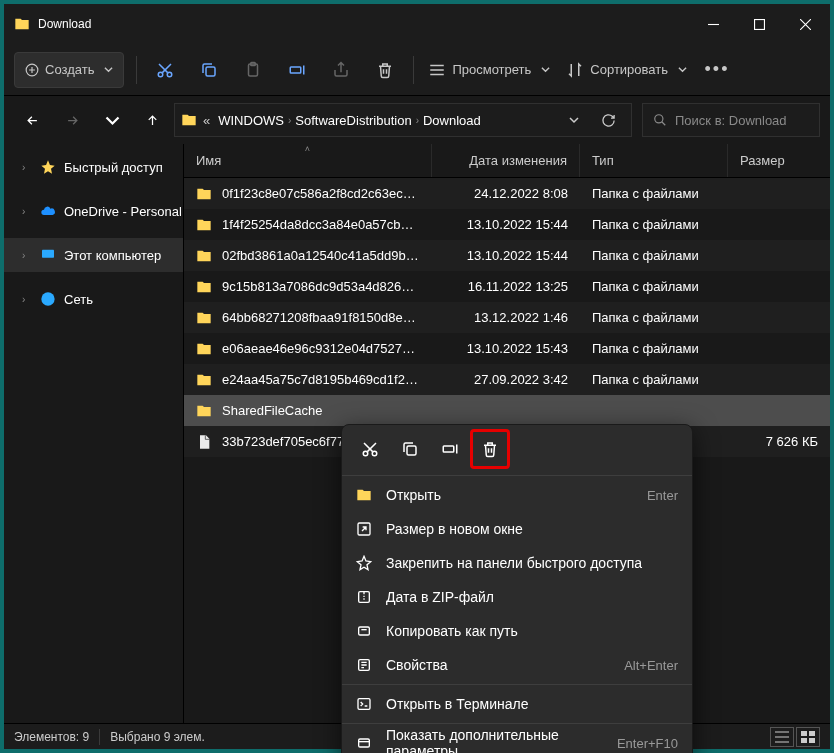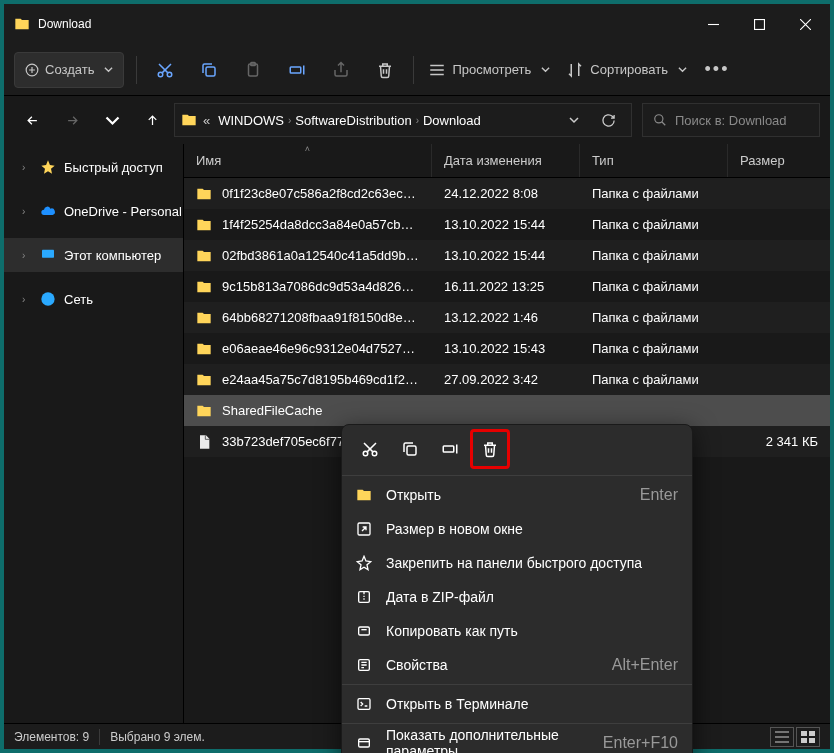--- a/index.html
+++ b/index.html
@@ -47,21 +47,21 @@
   .sitem svg { width:16px; height:16px; }
   .star { color:#ffd55a; }
   .cloud { color:#1e90ff; }
   .pc { color:#2aa9ff; }
   .net { color:#2aa9ff; }
 
   .content { flex:1; display:flex; flex-direction:column; overflow:hidden; }
   .headerrow { height: 34px; display:flex; align-items:center; font-size: 13px; color:#ccc; border-bottom: 1px solid #000; background:#191919; }
   .headerrow div { padding: 0 12px; border-right: 1px solid #2a2a2a; height:100%; display:flex; align-items:center; }
   .col-name { width: 248px; position:relative; }
-  .col-date { width: 148px; }
+  .col-date { width: 148px; justify-content: flex-end; }
   .col-type { width: 148px; }
   .col-size { flex:1; border-right:none !important; }
   .sort-arrow { position:absolute; top:0; left:50%; transform:translateX(-50%); color:#888; font-size:9px; }
 
   .rows { flex:1; overflow:hidden; }
   .row { height: 31px; display:flex; align-items:center; font-size: 13px; color:#fff; }
   .row:nth-child(odd){ background:#1f1f1f; }
   .row:nth-child(even){ background:#191919; }
   .row.sel { background:#4d4d4d !important; }
   .row > div { padding: 0 12px; height:100%; display:flex; align-items:center; }
@@ -79,21 +79,21 @@
   
   .context { position:absolute; left: 337px; top: 420px; width: 352px; background:#2c2c2c; border: 1px solid #1a1a1a; border-radius: 8px; box-shadow: 0 6px 24px rgba(0,0,0,0.6); padding-bottom: 6px; z-index: 10; }
   .ctx-top { height: 48px; display:flex; align-items:center; padding: 0 8px; gap: 0; }
   .ctx-top .ic { width: 40px; height: 40px; display:flex; align-items:center; justify-content:center; color:#fff; border-radius:4px; }
   .ctx-top svg { width:18px; height:18px; }
   .highlight { border: 3px solid #e60000; border-radius: 8px; }
   .ctx-sep { height: 1px; background: #3e3e3e; margin: 2px 0; }
   .ctx-item { height: 34px; display:flex; align-items:center; padding: 0 14px; gap: 14px; font-size: 14px; }
   .ctx-item svg { width: 16px; height: 16px; flex-shrink:0; }
   .ctx-item .lab { flex: 1; }
-  .ctx-item .hint { color: #999; font-size: 16px; }
+  .ctx-item .hint { color: #999; font-size: 13px; }
   .ctx-item .fold-ic { color:#ffd55a; }
 </style>
 </head>
 <body>
 
 <div class="window">
 
   <div class="titlebar">
     <span class="icon">
       <svg viewBox="0 0 24 24" width="16" height="16" fill="currentColor">
@@ -404,21 +404,21 @@
               <span class="fico doc">
                 <svg viewBox="0 0 24 24" width="16" height="16" fill="currentColor">
                   <path d="M6 2h9l5 5v15H6z"></path>
                   <path d="M14 2v6h6" fill="none" stroke="#1c1c1c"></path>
                 </svg>
               </span>
               <span>33b723def705ec6f77aac</span>
             </div>
             <div class="col-date"></div>
             <div class="col-type"></div>
-            <div class="col-size" style="justify-content:flex-end">2 341 КБ</div>
+            <div class="col-size" style="justify-content:flex-end">7 626 КБ</div>
           </div>
         </div>
     </div>
   </div>
 
   <div class="status">
     <span>Элементов: 9</span>
     <div class="sep"></div>
     <span>Выбрано 9 элем.</span>
     <div class="views">

